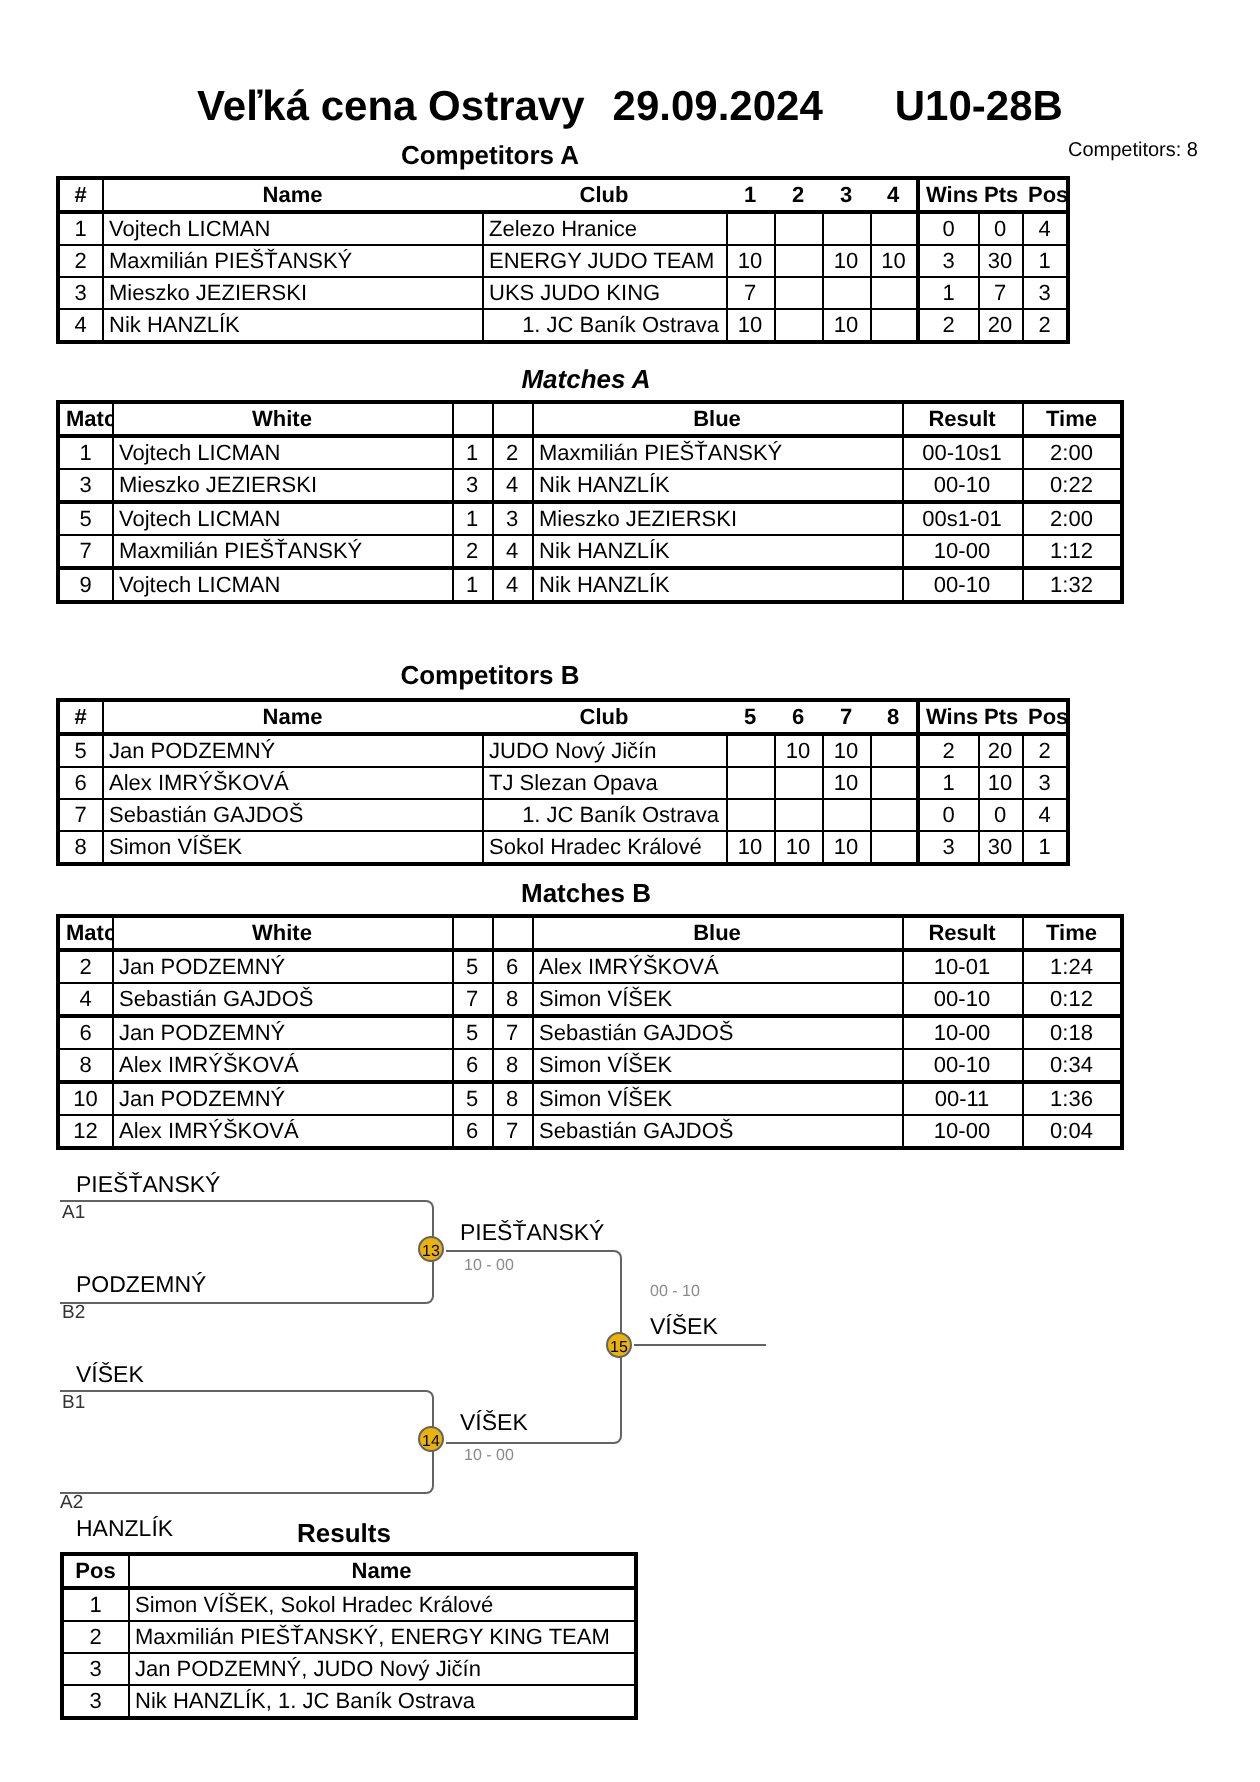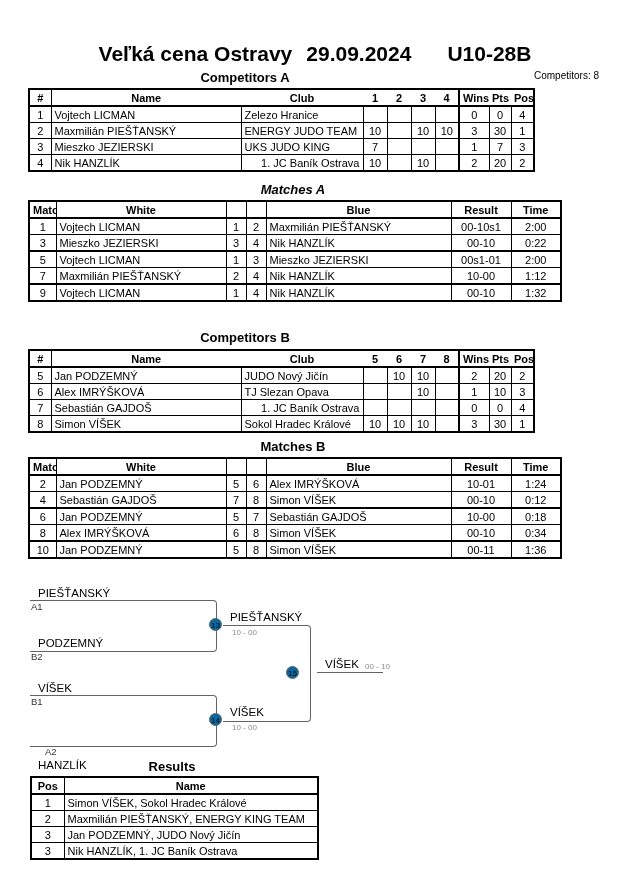--- a/index.html
+++ b/index.html
@@ -34,21 +34,21 @@
   .match td:nth-child(2),.match td:nth-child(5){text-align:left;}
   .match tr.rnd td{border-top:2px solid #000;}
 
   
   .results{width:287px;}
   .results td:nth-child(2){text-align:left;}
 
   
   .br-conn{position:absolute;border-top:1px solid #636363;border-right:1px solid #636363;border-bottom:1px solid #636363;border-radius:0 4px 4px 0;}
   .br-line{position:absolute;height:0;border-top:1px solid #636363;}
-  .br-circle{position:absolute;width:13px;height:13px;border:1px solid #636363;border-radius:50%;background:#0369a1;
+  .br-circle{position:absolute;width:13px;height:13px;border:1px solid #636363;border-radius:50%;background:#eab308;
     font-size:8px;line-height:13px;text-align:center;box-sizing:border-box;}
   .br-name{position:absolute;font-size:11.5px;white-space:nowrap;}
   .br-seed{position:absolute;font-size:9.5px;color:#333;white-space:nowrap;}
   .br-score{position:absolute;font-size:8px;color:#8a8a8a;white-space:nowrap;}
 </style>
 </head>
 <body>
 
 <div class="abs page-title">
   <span>Veľká cena Ostravy</span><span class="gap1"></span><span>29.09.2024</span><span class="gap2"></span><span>U10-28B</span>
@@ -348,49 +348,58 @@
       </tr>
       <tr class="rnd">
         <td>10</td>
         <td>Jan PODZEMNÝ</td>
         <td>5</td>
         <td>8</td>
         <td>Simon VÍŠEK</td>
         <td>00-11</td>
         <td>1:36</td>
       </tr>
+      <tr>
+        <td>12</td>
+        <td>Alex IMRÝŠKOVÁ</td>
+        <td>6</td>
+        <td>7</td>
+        <td>Sebastián GAJDOŠ</td>
+        <td>10-00</td>
+        <td>0:04</td>
+      </tr>
     </tbody>
   </table>
 
 <div>
 
   <div class="br-conn" style="left:30px;top:600px;width:186px;height:50px;"></div>
   <div class="br-conn" style="left:30px;top:695px;width:186px;height:50px;"></div>
   <div class="br-conn" style="left:223px;top:625px;width:87px;height:95px;"></div>
   <div class="br-line" style="left:317px;top:672px;width:66px;"></div>
 
   <div class="br-name" style="left:38px;top:587px;">PIEŠŤANSKÝ</div>
   <div class="br-seed" style="left:31px;top:601px;">A1</div>
   <div class="br-name" style="left:38px;top:637px;">PODZEMNÝ</div>
   <div class="br-seed" style="left:31px;top:651px;">B2</div>
   <div class="br-name" style="left:38px;top:682px;">VÍŠEK</div>
   <div class="br-seed" style="left:31px;top:696px;">B1</div>
   <div class="br-name" style="left:38px;top:759px;text-align:right;">HANZLÍK</div>
-  <div class="br-seed" style="left:45px;top:746px;">A2</div>
+  <div class="br-seed" style="left:30px;top:746px;">A2</div>
 
   <div class="br-circle" style="left:209px;top:618px;">13</div>
   <div class="br-circle" style="left:209px;top:713px;">14</div>
-  <div class="br-circle" style="left:286px;top:666px;">15</div>
+  <div class="br-circle" style="left:303px;top:666px;">15</div>
 
   <div class="br-name" style="left:230px;top:611px;">PIEŠŤANSKÝ</div>
   <div class="br-score" style="left:232px;top:628px;">10 - 00</div>
   <div class="br-name" style="left:230px;top:706px;">VÍŠEK</div>
   <div class="br-score" style="left:232px;top:723px;">10 - 00</div>
   <div class="br-name" style="left:325px;top:658px;">VÍŠEK</div>
-  <div class="br-score" style="left:325px;top:662px;margin-left:40px;">00 - 10</div>
+  <div class="br-score" style="left:325px;top:641px;">00 - 10</div>
 </div>
 
 <div class="abs section-heading" style="top:759px;left:0;width:344px;">Results</div>
 <table class="abs results" style="top: 776px; left: 30px; width: 287px;">
     <colgroup>
       <col style="width: 33px;">
       <col style="width: 254px;">
     </colgroup>
     <thead>
       <tr>

